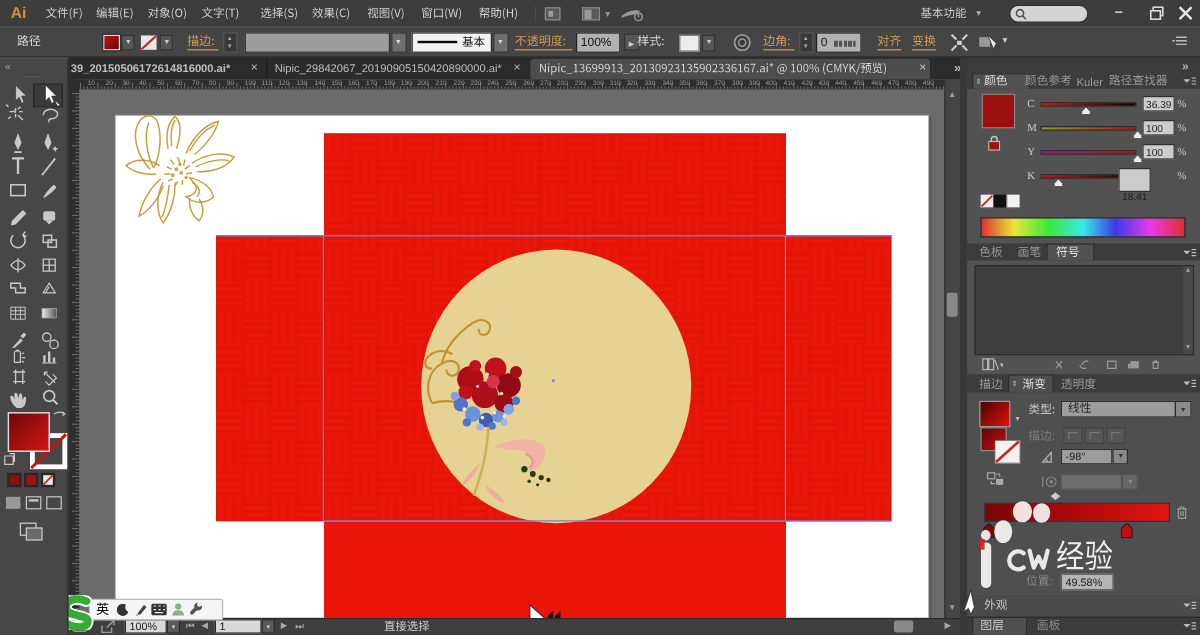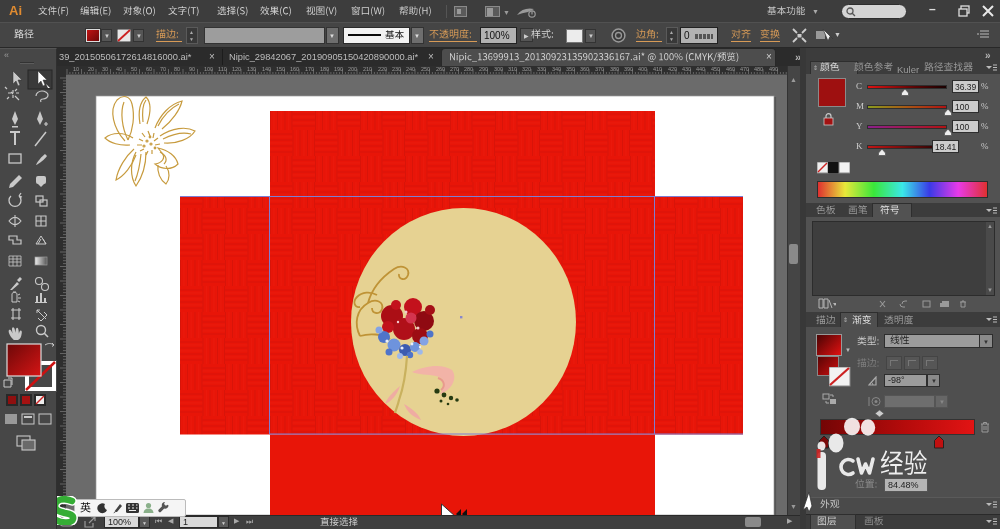--- a/index.html
+++ b/index.html
@@ -146,21 +146,21 @@
   </svg>
 <svg class="abs" style="left:815px;top:27px" width="18" height="17">
     <rect x="1" y="4" width="9" height="8" fill="#999"></rect>
     <path d="M8 2 L13 14 L15 9.5 L19 13 Z" fill="#eee" stroke="#333" stroke-width="0.7"></path>
   </svg>
 <div style="position:absolute;left:834px;top:31px;color:#ccc;font-size:7px">▼</div>
 <svg class="abs" style="left:976px;top:29px" width="14" height="11">
     <path d="M4 2h9M4 5h9M4 8h9M1 5h2" stroke="#bbb" stroke-width="1.2"></path>
   </svg>
 <div style="position:absolute;left:0px;top:48px;width:1000px;height:18px;background:#2b2b2b"></div>
-<div style="position:absolute;left:59px;top:52px;font-size:9.3px;color:#bdbdbd;white-space:pre;">39_20150506172614816000.ai*</div>
+<div style="position:absolute;left:59px;top:52px;font-size:9.3px;color:#bdbdbd;white-space:pre;font-weight:bold;">39_20150506172614816000.ai*</div>
 <div style="position:absolute;left:209px;top:51px;font-size:10px;color:#bdbdbd;white-space:pre;">×</div>
 <div style="position:absolute;left:222px;top:49px;width:1px;height:16px;background:#1c1c1c"></div>
 <div style="position:absolute;left:229px;top:52px;font-size:9.3px;color:#bdbdbd;white-space:pre;">Nipic_29842067_20190905150420890000.ai*</div>
 <div style="position:absolute;left:428px;top:51px;font-size:10px;color:#bdbdbd;white-space:pre;">×</div>
 <div style="position:absolute;left:441px;top:48px;width:335px;height:18px;background:#4d4d4d;border-radius:4px 4px 0 0;border:1px solid #282828;border-bottom:none"></div>
 <svg class="abs" style="left:449px;top:52px;overflow:visible" width="310" height="13">
     <path d="M1.0 8.2L1.8 8.2L1.8 4.5C1.8 3.8 1.7 3.1 1.7 2.4L1.7 2.4L2.5 3.8L5.0 8.2L5.9 8.2L5.9 1.2L5.1 1.2L5.1 4.9C5.1 5.6 5.1 6.4 5.2 7.1L5.1 7.1L4.4 5.6L1.9 1.2L1.0 1.2ZM7.7 8.2L8.6 8.2L8.6 3.0L7.7 3.0ZM8.2 2.0C8.5 2.0 8.8 1.7 8.8 1.4C8.8 1.1 8.5 0.8 8.2 0.8C7.8 0.8 7.6 1.1 7.6 1.4C7.6 1.7 7.8 2.0 8.2 2.0ZM10.4 10.4L11.2 10.4L11.2 8.6L11.2 7.7C11.7 8.1 12.2 8.3 12.6 8.3C13.8 8.3 14.9 7.3 14.9 5.5C14.9 3.9 14.1 2.9 12.8 2.9C12.2 2.9 11.6 3.3 11.2 3.6L11.2 3.6L11.1 3.0L10.4 3.0ZM12.5 7.6C12.1 7.6 11.7 7.5 11.2 7.1L11.2 4.3C11.7 3.9 12.2 3.6 12.6 3.6C13.6 3.6 14.0 4.4 14.0 5.5C14.0 6.8 13.3 7.6 12.5 7.6ZM16.2 8.2L17.1 8.2L17.1 3.0L16.2 3.0ZM16.7 2.0C17.0 2.0 17.3 1.7 17.3 1.4C17.3 1.1 17.0 0.8 16.7 0.8C16.3 0.8 16.1 1.1 16.1 1.4C16.1 1.7 16.3 2.0 16.7 2.0ZM20.9 8.3C21.5 8.3 22.1 8.1 22.6 7.7L22.2 7.1C21.9 7.4 21.4 7.6 21.0 7.6C20.0 7.6 19.4 6.8 19.4 5.6C19.4 4.4 20.1 3.6 21.0 3.6C21.4 3.6 21.7 3.8 22.0 4.1L22.5 3.5C22.1 3.2 21.6 2.9 21.0 2.9C19.6 2.9 18.5 3.9 18.5 5.6C18.5 7.3 19.5 8.3 20.9 8.3ZM23.0 9.5L28.0 9.5L28.0 9.0L23.0 9.0ZM29.0 8.2L32.8 8.2L32.8 7.5L31.4 7.5L31.4 1.2L30.7 1.2C30.4 1.5 29.9 1.6 29.3 1.7L29.3 2.3L30.5 2.3L30.5 7.5L29.0 7.5ZM35.9 8.3C37.2 8.3 38.2 7.6 38.2 6.3C38.2 5.4 37.5 4.8 36.7 4.6L36.7 4.5C37.4 4.3 37.9 3.7 37.9 2.9C37.9 1.7 37.1 1.1 35.9 1.1C35.1 1.1 34.5 1.5 33.9 1.9L34.4 2.5C34.8 2.1 35.3 1.8 35.9 1.8C36.6 1.8 37.0 2.3 37.0 2.9C37.0 3.7 36.5 4.2 35.1 4.2L35.1 4.9C36.7 4.9 37.3 5.5 37.3 6.3C37.3 7.1 36.7 7.6 35.9 7.6C35.1 7.6 34.5 7.2 34.1 6.8L33.7 7.4C34.1 7.9 34.8 8.3 35.9 8.3ZM41.5 8.3C42.6 8.3 43.5 7.4 43.5 6.1C43.5 4.6 42.8 3.9 41.6 3.9C41.1 3.9 40.5 4.2 40.0 4.7C40.1 2.6 40.9 1.8 41.8 1.8C42.2 1.8 42.7 2.0 42.9 2.4L43.4 1.8C43.0 1.4 42.5 1.1 41.8 1.1C40.4 1.1 39.2 2.1 39.2 4.9C39.2 7.2 40.2 8.3 41.5 8.3ZM40.1 5.4C40.5 4.8 41.0 4.5 41.5 4.5C42.3 4.5 42.7 5.1 42.7 6.1C42.7 7.0 42.2 7.6 41.5 7.6C40.7 7.6 40.1 6.9 40.1 5.4ZM46.2 8.3C47.5 8.3 48.7 7.2 48.7 4.4C48.7 2.2 47.7 1.1 46.4 1.1C45.3 1.1 44.4 2.0 44.4 3.4C44.4 4.8 45.1 5.6 46.3 5.6C46.9 5.6 47.5 5.2 47.9 4.7C47.8 6.9 47.1 7.6 46.2 7.6C45.7 7.6 45.3 7.4 45.0 7.1L44.5 7.6C44.9 8.0 45.4 8.3 46.2 8.3ZM47.9 4.0C47.4 4.6 46.9 4.9 46.4 4.9C45.6 4.9 45.2 4.3 45.2 3.4C45.2 2.4 45.7 1.8 46.4 1.8C47.3 1.8 47.8 2.5 47.9 4.0ZM51.5 8.3C52.8 8.3 54.0 7.2 54.0 4.4C54.0 2.2 53.0 1.1 51.6 1.1C50.6 1.1 49.6 2.0 49.6 3.4C49.6 4.8 50.4 5.6 51.6 5.6C52.1 5.6 52.7 5.2 53.2 4.7C53.1 6.9 52.3 7.6 51.4 7.6C51.0 7.6 50.6 7.4 50.3 7.1L49.8 7.6C50.2 8.0 50.7 8.3 51.5 8.3ZM53.2 4.0C52.7 4.6 52.2 4.9 51.7 4.9C50.9 4.9 50.5 4.3 50.5 3.4C50.5 2.4 51.0 1.8 51.7 1.8C52.5 1.8 53.1 2.5 53.2 4.0ZM56.7 8.3C58.0 8.3 59.3 7.2 59.3 4.4C59.3 2.2 58.3 1.1 56.9 1.1C55.8 1.1 54.9 2.0 54.9 3.4C54.9 4.8 55.7 5.6 56.8 5.6C57.4 5.6 58.0 5.2 58.4 4.7C58.4 6.9 57.6 7.6 56.7 7.6C56.2 7.6 55.8 7.4 55.5 7.1L55.1 7.6C55.4 8.0 56.0 8.3 56.7 8.3ZM58.4 4.0C58.0 4.6 57.4 4.9 57.0 4.9C56.2 4.9 55.7 4.3 55.7 3.4C55.7 2.4 56.2 1.8 56.9 1.8C57.8 1.8 58.3 2.5 58.4 4.0ZM60.6 8.2L64.4 8.2L64.4 7.5L63.0 7.5L63.0 1.2L62.4 1.2C62.0 1.5 61.5 1.6 60.9 1.7L60.9 2.3L62.2 2.3L62.2 7.5L60.6 7.5ZM67.5 8.3C68.8 8.3 69.8 7.6 69.8 6.3C69.8 5.4 69.1 4.8 68.3 4.6L68.3 4.5C69.1 4.3 69.5 3.7 69.5 2.9C69.5 1.7 68.7 1.1 67.5 1.1C66.7 1.1 66.1 1.5 65.6 1.9L66.0 2.5C66.4 2.1 66.9 1.8 67.5 1.8C68.2 1.8 68.7 2.3 68.7 2.9C68.7 3.7 68.2 4.2 66.7 4.2L66.7 4.9C68.4 4.9 68.9 5.5 68.9 6.3C68.9 7.1 68.3 7.6 67.5 7.6C66.7 7.6 66.2 7.2 65.8 6.8L65.3 7.4C65.8 7.9 66.5 8.3 67.5 8.3ZM70.4 9.5L75.5 9.5L75.5 9.0L70.4 9.0ZM76.0 8.2L80.4 8.2L80.4 7.4L78.5 7.4C78.1 7.4 77.7 7.5 77.4 7.5C79.0 6.0 80.1 4.6 80.1 3.2C80.1 1.9 79.3 1.1 78.1 1.1C77.2 1.1 76.6 1.5 76.0 2.1L76.5 2.6C76.9 2.2 77.4 1.8 78.0 1.8C78.8 1.8 79.2 2.4 79.2 3.2C79.2 4.4 78.2 5.8 76.0 7.7ZM83.5 8.3C84.9 8.3 85.7 7.1 85.7 4.7C85.7 2.3 84.9 1.1 83.5 1.1C82.2 1.1 81.4 2.3 81.4 4.7C81.4 7.1 82.2 8.3 83.5 8.3ZM83.5 7.6C82.8 7.6 82.2 6.7 82.2 4.7C82.2 2.7 82.8 1.8 83.5 1.8C84.3 1.8 84.9 2.7 84.9 4.7C84.9 6.7 84.3 7.6 83.5 7.6ZM87.0 8.2L90.8 8.2L90.8 7.5L89.4 7.5L89.4 1.2L88.8 1.2C88.4 1.5 87.9 1.6 87.3 1.7L87.3 2.3L88.6 2.3L88.6 7.5L87.0 7.5ZM93.9 8.3C95.2 8.3 96.2 7.6 96.2 6.3C96.2 5.4 95.5 4.8 94.7 4.6L94.7 4.5C95.5 4.3 95.9 3.7 95.9 2.9C95.9 1.7 95.1 1.1 93.9 1.1C93.1 1.1 92.5 1.5 92.0 1.9L92.4 2.5C92.8 2.1 93.3 1.8 93.9 1.8C94.6 1.8 95.1 2.3 95.1 2.9C95.1 3.7 94.6 4.2 93.1 4.2L93.1 4.9C94.8 4.9 95.3 5.5 95.3 6.3C95.3 7.1 94.7 7.6 93.9 7.6C93.1 7.6 92.6 7.2 92.2 6.8L91.7 7.4C92.2 7.9 92.9 8.3 93.9 8.3ZM99.4 8.3C100.7 8.3 101.5 7.1 101.5 4.7C101.5 2.3 100.7 1.1 99.4 1.1C98.0 1.1 97.2 2.3 97.2 4.7C97.2 7.1 98.0 8.3 99.4 8.3ZM99.4 7.6C98.6 7.6 98.0 6.7 98.0 4.7C98.0 2.7 98.6 1.8 99.4 1.8C100.1 1.8 100.7 2.7 100.7 4.7C100.7 6.7 100.1 7.6 99.4 7.6ZM104.2 8.3C105.5 8.3 106.8 7.2 106.8 4.4C106.8 2.2 105.7 1.1 104.4 1.1C103.3 1.1 102.4 2.0 102.4 3.4C102.4 4.8 103.2 5.6 104.3 5.6C104.9 5.6 105.5 5.2 105.9 4.7C105.9 6.9 105.1 7.6 104.2 7.6C103.7 7.6 103.3 7.4 103.0 7.1L102.5 7.6C102.9 8.0 103.5 8.3 104.2 8.3ZM105.9 4.0C105.5 4.6 104.9 4.9 104.5 4.9C103.6 4.9 103.2 4.3 103.2 3.4C103.2 2.4 103.7 1.8 104.4 1.8C105.3 1.8 105.8 2.5 105.9 4.0ZM107.7 8.2L112.1 8.2L112.1 7.4L110.1 7.4C109.8 7.4 109.4 7.5 109.0 7.5C110.6 6.0 111.7 4.6 111.7 3.2C111.7 1.9 110.9 1.1 109.7 1.1C108.8 1.1 108.2 1.5 107.6 2.1L108.1 2.6C108.5 2.2 109.0 1.8 109.6 1.8C110.5 1.8 110.9 2.4 110.9 3.2C110.9 4.4 109.9 5.8 107.7 7.7ZM115.0 8.3C116.3 8.3 117.3 7.6 117.3 6.3C117.3 5.4 116.6 4.8 115.8 4.6L115.8 4.5C116.5 4.3 117.0 3.7 117.0 2.9C117.0 1.7 116.2 1.1 115.0 1.1C114.2 1.1 113.6 1.5 113.1 1.9L113.5 2.5C113.9 2.1 114.4 1.8 115.0 1.8C115.7 1.8 116.2 2.3 116.2 2.9C116.2 3.7 115.7 4.2 114.2 4.2L114.2 4.9C115.8 4.9 116.4 5.5 116.4 6.3C116.4 7.1 115.8 7.6 115.0 7.6C114.2 7.6 113.7 7.2 113.3 6.8L112.8 7.4C113.3 7.9 114.0 8.3 115.0 8.3ZM118.6 8.2L122.5 8.2L122.5 7.5L121.1 7.5L121.1 1.2L120.4 1.2C120.0 1.5 119.6 1.6 119.0 1.7L119.0 2.3L120.2 2.3L120.2 7.5L118.6 7.5ZM125.6 8.3C126.8 8.3 127.8 7.6 127.8 6.3C127.8 5.4 127.2 4.8 126.3 4.6L126.3 4.5C127.1 4.3 127.6 3.7 127.6 2.9C127.6 1.7 126.7 1.1 125.6 1.1C124.8 1.1 124.1 1.5 123.6 1.9L124.1 2.5C124.5 2.1 125.0 1.8 125.5 1.8C126.3 1.8 126.7 2.3 126.7 2.9C126.7 3.7 126.2 4.2 124.8 4.2L124.8 4.9C126.4 4.9 126.9 5.5 126.9 6.3C126.9 7.1 126.4 7.6 125.5 7.6C124.7 7.6 124.2 7.2 123.8 6.8L123.4 7.4C123.8 7.9 124.5 8.3 125.6 8.3ZM130.8 8.3C132.0 8.3 133.1 7.5 133.1 5.9C133.1 4.4 132.2 3.7 131.0 3.7C130.6 3.7 130.3 3.8 130.0 4.0L130.2 2.0L132.8 2.0L132.8 1.2L129.4 1.2L129.2 4.5L129.6 4.8C130.0 4.5 130.3 4.4 130.8 4.4C131.7 4.4 132.2 5.0 132.2 6.0C132.2 7.0 131.6 7.6 130.8 7.6C130.0 7.6 129.4 7.2 129.0 6.8L128.6 7.4C129.1 7.9 129.8 8.3 130.8 8.3ZM135.9 8.3C137.2 8.3 138.4 7.2 138.4 4.4C138.4 2.2 137.4 1.1 136.0 1.1C135.0 1.1 134.0 2.0 134.0 3.4C134.0 4.8 134.8 5.6 136.0 5.6C136.5 5.6 137.1 5.2 137.6 4.7C137.5 6.9 136.7 7.6 135.8 7.6C135.4 7.6 135.0 7.4 134.7 7.1L134.2 7.6C134.6 8.0 135.1 8.3 135.9 8.3ZM137.6 4.0C137.1 4.6 136.6 4.9 136.1 4.9C135.3 4.9 134.9 4.3 134.9 3.4C134.9 2.4 135.4 1.8 136.0 1.8C136.9 1.8 137.5 2.5 137.6 4.0ZM141.5 8.3C142.9 8.3 143.7 7.1 143.7 4.7C143.7 2.3 142.9 1.1 141.5 1.1C140.2 1.1 139.4 2.3 139.4 4.7C139.4 7.1 140.2 8.3 141.5 8.3ZM141.5 7.6C140.8 7.6 140.2 6.7 140.2 4.7C140.2 2.7 140.8 1.8 141.5 1.8C142.3 1.8 142.9 2.7 142.9 4.7C142.9 6.7 142.3 7.6 141.5 7.6ZM144.6 8.2L149.0 8.2L149.0 7.4L147.0 7.4C146.7 7.4 146.3 7.5 145.9 7.5C147.5 6.0 148.6 4.6 148.6 3.2C148.6 1.9 147.8 1.1 146.6 1.1C145.7 1.1 145.1 1.5 144.6 2.1L145.1 2.6C145.4 2.2 145.9 1.8 146.5 1.8C147.4 1.8 147.8 2.4 147.8 3.2C147.8 4.4 146.8 5.8 144.6 7.7ZM151.9 8.3C153.2 8.3 154.2 7.6 154.2 6.3C154.2 5.4 153.5 4.8 152.7 4.6L152.7 4.5C153.5 4.3 153.9 3.7 153.9 2.9C153.9 1.7 153.1 1.1 151.9 1.1C151.1 1.1 150.5 1.5 150.0 1.9L150.4 2.5C150.8 2.1 151.3 1.8 151.9 1.8C152.6 1.8 153.1 2.3 153.1 2.9C153.1 3.7 152.6 4.2 151.1 4.2L151.1 4.9C152.8 4.9 153.3 5.5 153.3 6.3C153.3 7.1 152.7 7.6 151.9 7.6C151.1 7.6 150.6 7.2 150.2 6.8L149.7 7.4C150.2 7.9 150.9 8.3 151.9 8.3ZM157.2 8.3C158.5 8.3 159.5 7.6 159.5 6.3C159.5 5.4 158.8 4.8 158.0 4.6L158.0 4.5C158.7 4.3 159.2 3.7 159.2 2.9C159.2 1.7 158.4 1.1 157.2 1.1C156.4 1.1 155.8 1.5 155.2 1.9L155.7 2.5C156.1 2.1 156.6 1.8 157.2 1.8C157.9 1.8 158.3 2.3 158.3 2.9C158.3 3.7 157.9 4.2 156.4 4.2L156.4 4.9C158.0 4.9 158.6 5.5 158.6 6.3C158.6 7.1 158.0 7.6 157.2 7.6C156.4 7.6 155.8 7.2 155.4 6.8L155.0 7.4C155.4 7.9 156.1 8.3 157.2 8.3ZM162.8 8.3C163.9 8.3 164.9 7.4 164.9 6.1C164.9 4.6 164.1 3.9 162.9 3.9C162.4 3.9 161.8 4.2 161.3 4.7C161.4 2.6 162.2 1.8 163.1 1.8C163.6 1.8 164.0 2.0 164.2 2.4L164.7 1.8C164.3 1.4 163.8 1.1 163.1 1.1C161.7 1.1 160.5 2.1 160.5 4.9C160.5 7.2 161.5 8.3 162.8 8.3ZM161.4 5.4C161.8 4.8 162.3 4.5 162.8 4.5C163.6 4.5 164.0 5.1 164.0 6.1C164.0 7.0 163.5 7.6 162.8 7.6C162.0 7.6 161.5 6.9 161.4 5.4ZM166.1 8.2L169.9 8.2L169.9 7.5L168.5 7.5L168.5 1.2L167.9 1.2C167.5 1.5 167.0 1.6 166.4 1.7L166.4 2.3L167.7 2.3L167.7 7.5L166.1 7.5ZM173.4 8.3C174.5 8.3 175.4 7.4 175.4 6.1C175.4 4.6 174.6 3.9 173.5 3.9C172.9 3.9 172.3 4.2 171.9 4.7C171.9 2.6 172.7 1.8 173.7 1.8C174.1 1.8 174.5 2.0 174.8 2.4L175.3 1.8C174.9 1.4 174.4 1.1 173.6 1.1C172.3 1.1 171.1 2.1 171.1 4.9C171.1 7.2 172.1 8.3 173.4 8.3ZM171.9 5.4C172.4 4.8 172.9 4.5 173.3 4.5C174.2 4.5 174.6 5.1 174.6 6.1C174.6 7.0 174.1 7.6 173.4 7.6C172.5 7.6 172.0 6.9 171.9 5.4ZM177.7 8.2L178.6 8.2C178.7 5.5 179.0 3.8 180.6 1.8L180.6 1.2L176.3 1.2L176.3 2.0L179.7 2.0C178.3 3.9 177.8 5.6 177.7 8.2ZM182.4 8.3C182.7 8.3 183.0 8.1 183.0 7.7C183.0 7.3 182.7 7.0 182.4 7.0C182.0 7.0 181.8 7.3 181.8 7.7C181.8 8.1 182.0 8.3 182.4 8.3ZM185.8 8.3C186.4 8.3 187.0 8.0 187.5 7.6L187.5 7.6L187.6 8.2L188.3 8.2L188.3 5.0C188.3 3.7 187.8 2.9 186.5 2.9C185.7 2.9 185.0 3.3 184.5 3.6L184.8 4.2C185.2 3.9 185.8 3.6 186.4 3.6C187.2 3.6 187.4 4.3 187.4 4.9C185.3 5.2 184.3 5.7 184.3 6.9C184.3 7.8 184.9 8.3 185.8 8.3ZM186.0 7.6C185.5 7.6 185.1 7.4 185.1 6.8C185.1 6.1 185.7 5.7 187.4 5.5L187.4 6.9C186.9 7.4 186.5 7.6 186.0 7.6ZM189.9 8.2L190.8 8.2L190.8 3.0L189.9 3.0ZM190.4 2.0C190.7 2.0 191.0 1.7 191.0 1.4C191.0 1.1 190.7 0.8 190.4 0.8C190.0 0.8 189.8 1.1 189.8 1.4C189.8 1.7 190.0 2.0 190.4 2.0ZM193.1 3.7L193.9 2.8L194.6 3.7L195.1 3.4L194.5 2.4L195.5 2.0L195.3 1.5L194.2 1.8L194.2 0.6L193.6 0.6L193.5 1.8L192.5 1.5L192.3 2.0L193.3 2.4L192.7 3.4ZM202.5 9.8C203.3 9.8 203.9 9.7 204.5 9.3L204.3 8.8C203.8 9.1 203.2 9.3 202.6 9.3C200.8 9.3 199.4 8.1 199.4 6.0C199.4 3.5 201.2 1.9 203.1 1.9C205.1 1.9 206.1 3.2 206.1 4.9C206.1 6.3 205.3 7.1 204.6 7.1C204.1 7.1 203.9 6.7 204.1 5.8L204.5 3.7L203.9 3.7L203.8 4.2L203.8 4.2C203.6 3.8 203.3 3.6 202.9 3.6C201.7 3.6 200.9 5.0 200.9 6.1C200.9 7.1 201.4 7.6 202.2 7.6C202.6 7.6 203.1 7.3 203.5 6.9L203.5 6.9C203.5 7.4 204.0 7.7 204.6 7.7C205.5 7.7 206.7 6.7 206.7 4.9C206.7 2.8 205.3 1.3 203.2 1.3C200.8 1.3 198.8 3.2 198.8 6.0C198.8 8.5 200.4 9.8 202.5 9.8ZM202.3 7.0C201.9 7.0 201.6 6.7 201.6 6.0C201.6 5.2 202.1 4.2 202.9 4.2C203.2 4.2 203.4 4.4 203.6 4.7L203.3 6.4C202.9 6.8 202.6 7.0 202.3 7.0ZM210.2 8.2L214.0 8.2L214.0 7.5L212.6 7.5L212.6 1.2L212.0 1.2C211.6 1.5 211.1 1.6 210.5 1.7L210.5 2.3L211.8 2.3L211.8 7.5L210.2 7.5ZM217.3 8.3C218.6 8.3 219.4 7.1 219.4 4.7C219.4 2.3 218.6 1.1 217.3 1.1C215.9 1.1 215.1 2.3 215.1 4.7C215.1 7.1 215.9 8.3 217.3 8.3ZM217.3 7.6C216.5 7.6 215.9 6.7 215.9 4.7C215.9 2.7 216.5 1.8 217.3 1.8C218.1 1.8 218.6 2.7 218.6 4.7C218.6 6.7 218.1 7.6 217.3 7.6ZM222.5 8.3C223.9 8.3 224.7 7.1 224.7 4.7C224.7 2.3 223.9 1.1 222.5 1.1C221.2 1.1 220.4 2.3 220.4 4.7C220.4 7.1 221.2 8.3 222.5 8.3ZM222.5 7.6C221.8 7.6 221.2 6.7 221.2 4.7C221.2 2.7 221.8 1.8 222.5 1.8C223.3 1.8 223.9 2.7 223.9 4.7C223.9 6.7 223.3 7.6 222.5 7.6ZM227.1 5.5C228.1 5.5 228.7 4.7 228.7 3.3C228.7 1.9 228.1 1.1 227.1 1.1C226.2 1.1 225.5 1.9 225.5 3.3C225.5 4.7 226.2 5.5 227.1 5.5ZM227.1 5.0C226.6 5.0 226.2 4.4 226.2 3.3C226.2 2.2 226.6 1.6 227.1 1.6C227.7 1.6 228.0 2.2 228.0 3.3C228.0 4.4 227.7 5.0 227.1 5.0ZM227.3 8.3L227.9 8.3L231.8 1.1L231.2 1.1ZM232.0 8.3C232.9 8.3 233.6 7.5 233.6 6.1C233.6 4.7 232.9 3.9 232.0 3.9C231.0 3.9 230.4 4.7 230.4 6.1C230.4 7.5 231.0 8.3 232.0 8.3ZM232.0 7.8C231.4 7.8 231.0 7.2 231.0 6.1C231.0 5.0 231.4 4.5 232.0 4.5C232.5 4.5 232.9 5.0 232.9 6.1C232.9 7.2 232.5 7.8 232.0 7.8ZM238.3 10.1L238.9 9.8C238.0 8.5 237.7 6.9 237.7 5.2C237.7 3.6 238.0 2.0 238.9 0.7L238.3 0.4C237.5 1.9 236.9 3.4 236.9 5.2C236.9 7.1 237.5 8.6 238.3 10.1ZM242.8 8.3C243.8 8.3 244.4 8.0 245.0 7.3L244.5 6.8C244.1 7.3 243.6 7.6 242.9 7.6C241.6 7.6 240.7 6.5 240.7 4.7C240.7 3.0 241.6 1.9 242.9 1.9C243.5 1.9 244.0 2.1 244.3 2.5L244.8 2.0C244.4 1.5 243.8 1.1 242.9 1.1C241.1 1.1 239.8 2.5 239.8 4.7C239.8 7.0 241.1 8.3 242.8 8.3ZM246.3 8.2L247.1 8.2L247.1 4.3C247.1 3.7 247.0 2.9 247.0 2.3L247.0 2.3L247.6 3.9L248.9 7.5L249.5 7.5L250.8 3.9L251.3 2.3L251.4 2.3C251.3 2.9 251.3 3.7 251.3 4.3L251.3 8.2L252.1 8.2L252.1 1.2L251.0 1.2L249.7 5.0C249.5 5.4 249.4 5.9 249.2 6.4L249.2 6.4C249.0 5.9 248.9 5.4 248.7 5.0L247.3 1.2L246.3 1.2ZM255.1 8.2L256.0 8.2L256.0 5.5L258.1 1.2L257.2 1.2L256.3 3.2C256.1 3.7 255.8 4.2 255.6 4.7L255.6 4.7C255.3 4.2 255.1 3.7 254.9 3.2L254.0 1.2L253.0 1.2L255.1 5.5ZM259.0 8.2L259.9 8.2L259.9 6.0L261.1 4.6L263.2 8.2L264.2 8.2L261.7 3.9L263.9 1.2L262.9 1.2L259.9 4.7L259.9 4.7L259.9 1.2L259.0 1.2ZM264.3 9.9L265.0 9.9L267.8 0.7L267.2 0.7ZM274.3 3.5L274.3 5.4C274.3 6.4 274.1 7.7 271.8 8.4C272.0 8.5 272.2 8.8 272.3 8.9C274.7 8.0 275.0 6.6 275.0 5.4L275.0 3.5ZM274.8 7.4C275.4 7.8 276.2 8.5 276.6 9.0L277.1 8.4C276.7 8.0 275.9 7.4 275.3 6.9ZM268.8 2.4C269.4 2.8 270.1 3.3 270.6 3.7L268.3 3.7L268.3 4.4L269.9 4.4L269.9 8.1C269.9 8.2 269.8 8.3 269.7 8.3C269.6 8.3 269.1 8.3 268.6 8.3C268.7 8.5 268.8 8.7 268.9 8.9C269.5 8.9 269.9 8.9 270.2 8.8C270.5 8.7 270.6 8.5 270.6 8.1L270.6 4.4L271.6 4.4C271.4 4.9 271.2 5.4 271.0 5.8L271.6 5.9C271.8 5.4 272.1 4.6 272.4 3.8L271.9 3.7L271.8 3.7L271.2 3.7L271.4 3.5C271.2 3.3 270.9 3.1 270.5 2.9C271.1 2.4 271.7 1.6 272.1 0.9L271.7 0.6L271.5 0.7L268.5 0.7L268.5 1.3L271.1 1.3C270.8 1.7 270.4 2.2 270.0 2.5L269.2 2.0ZM272.7 2.2L272.7 6.8L273.4 6.8L273.4 2.9L276.0 2.9L276.0 6.7L276.7 6.7L276.7 2.2L274.8 2.2L275.2 1.3L277.1 1.3L277.1 0.6L272.4 0.6L272.4 1.3L274.4 1.3C274.3 1.6 274.2 1.9 274.1 2.2ZM283.6 2.3C284.1 2.7 284.6 3.4 284.8 3.8L285.5 3.5C285.2 3.1 284.7 2.4 284.2 2.0ZM278.5 0.8L278.5 3.4L279.2 3.4L279.2 0.8ZM280.5 0.3L280.5 3.7L281.2 3.7L281.2 0.3ZM282.5 6.5L282.5 8.0C282.5 8.6 282.7 8.8 283.6 8.8C283.8 8.8 285.1 8.8 285.3 8.8C286.1 8.8 286.3 8.6 286.3 7.5C286.2 7.4 285.9 7.3 285.7 7.2C285.7 8.1 285.6 8.2 285.2 8.2C285.0 8.2 283.9 8.2 283.7 8.2C283.3 8.2 283.2 8.2 283.2 7.9L283.2 6.5ZM281.8 5.1L281.8 5.8C281.8 6.6 281.5 7.7 278.1 8.4C278.2 8.6 278.4 8.8 278.5 9.0C282.1 8.1 282.5 6.9 282.5 5.9L282.5 5.1ZM279.3 4.0L279.3 7.1L280.0 7.1L280.0 4.7L284.5 4.7L284.5 7.0L285.2 7.0L285.2 4.0ZM283.0 0.2C282.8 1.3 282.3 2.4 281.7 3.1C281.9 3.1 282.2 3.3 282.3 3.4C282.7 3.0 283.0 2.4 283.2 1.8L286.3 1.8L286.3 1.2L283.5 1.2C283.5 0.9 283.6 0.6 283.7 0.4ZM287.9 10.1C288.8 8.6 289.3 7.1 289.3 5.2C289.3 3.4 288.8 1.9 287.9 0.4L287.3 0.7C288.2 2.0 288.6 3.6 288.6 5.2C288.6 6.9 288.2 8.5 287.3 9.8Z" fill="#d8d8d8"></path>
   </svg>
 <div style="position:absolute;left:766px;top:51px;font-size:10px;color:#cfcfcf;white-space:pre;">×</div>
 <div style="position:absolute;left:795px;top:51px;font-size:11px;color:#b5b5b5;white-space:pre;font-weight:bold">»</div>
@@ -507,21 +507,21 @@
 <svg style="position:absolute;left:943.5px;top:129px" width="8" height="7">
     <path d="M4 0 L7.5 4 L7.5 6.5 L0.5 6.5 L0.5 4 Z" fill="#eee" stroke="#555" stroke-width="0.8"></path>
   </svg>
 <div style="position:absolute;left:952px;top:120px;width:27px;height:13px;background:#ccc;border:1px solid #2e2e2e;color:#222;font-size:8.5px;padding:1px 0 0 2px">100</div>
 <div style="position:absolute;left:981px;top:121px;color:#ccc;font-size:9px;font-family:'Liberation Serif',serif">%</div>
 <div style="position:absolute;left:856px;top:141px;color:#ccc;font-size:9px;font-family:'Liberation Serif',serif">K</div>
 <div style="position:absolute;left:867px;top:145px;width:80px;height:4px;background:linear-gradient(to right,#c31414,#1a0202);border:1px solid #2e2e2e"></div>
 <svg style="position:absolute;left:878.22px;top:149px" width="8" height="7">
     <path d="M4 0 L7.5 4 L7.5 6.5 L0.5 6.5 L0.5 4 Z" fill="#eee" stroke="#555" stroke-width="0.8"></path>
   </svg>
-<div style="position:absolute;left:932px;top:140px;width:27px;height:13px;background:#ccc;border:1px solid #2e2e2e;color:#222;font-size:8.5px;padding:1px 0 0 2px">18.41</div>
+<div style="position:absolute;left:932px;top:140px;width:27px;height:13px;background:#ccc;border:1px solid #2e2e2e;color:#222;font-size:8.5px;padding:18px 0 0 2px">18.41</div>
 <div style="position:absolute;left:981px;top:141px;color:#ccc;font-size:9px;font-family:'Liberation Serif',serif">%</div>
 <svg class="abs" style="left:817px;top:162px" width="33" height="12">
     <rect x="0" y="0" width="11" height="11" fill="#eee" stroke="#888"></rect>
     <line x1="1" y1="10" x2="10" y2="1" stroke="#cc2222" stroke-width="1.5"></line>
     <rect x="11" y="0" width="11" height="11" fill="#111"></rect>
     <rect x="22" y="0" width="11" height="11" fill="#f2f2f2" stroke="#888"></rect>
   </svg>
 <div style="position:absolute;left:817px;top:181px;width:171px;height:17px;background:linear-gradient(to right,#e03030,#e8e83a 16%,#3ae83a 33%,#3ae8e8 50%,#3a3ae8 66%,#e83ae8 83%,#e03030);border:1px solid #2e2e2e"></div>
 <div style="position:absolute;left:806px;top:203px;width:194px;height:109px;background:#525252"></div>
 <div style="position:absolute;left:806px;top:203px;width:194px;height:14px;background:#3c3c3c"></div>
@@ -635,21 +635,21 @@
 <svg class="abs" style="left:819px;top:436px" width="10" height="13">
     <path d="M5 0 L9.5 4.5 L9.5 12 L0.5 12 L0.5 4.5 Z" fill="#7a0808" stroke="#222" stroke-width="1"></path>
   </svg>
 <svg class="abs" style="left:934px;top:436px" width="10" height="13">
     <path d="M5 0 L9.5 4.5 L9.5 12 L0.5 12 L0.5 4.5 Z" fill="#c01010" stroke="#222" stroke-width="1"></path>
   </svg>
 <svg style="position:absolute;left:855px;top:479px;overflow:visible" width="24" height="14">
     <path d="M3.6 2.0L3.6 2.7L9.0 2.7L9.0 2.0ZM4.3 3.4C4.6 4.8 4.9 6.6 4.9 7.6L5.7 7.4C5.6 6.4 5.3 4.7 4.9 3.3ZM5.6 0.3C5.8 0.8 6.0 1.5 6.0 1.9L6.8 1.7C6.7 1.2 6.5 0.6 6.3 0.1ZM3.2 8.1L3.2 8.8L9.4 8.8L9.4 8.1L7.3 8.1C7.7 6.8 8.1 4.9 8.4 3.3L7.6 3.2C7.4 4.7 7.0 6.8 6.6 8.1ZM2.8 0.2C2.3 1.7 1.3 3.2 0.4 4.1C0.5 4.3 0.7 4.7 0.8 4.9C1.1 4.5 1.5 4.1 1.8 3.7L1.8 9.2L2.5 9.2L2.5 2.5C2.9 1.9 3.2 1.2 3.5 0.4ZM16.2 1.1L17.8 1.1L17.8 2.0L16.2 2.0ZM13.9 1.1L15.5 1.1L15.5 2.0L13.9 2.0ZM11.7 1.1L13.2 1.1L13.2 2.0L11.7 2.0ZM11.7 4.2L11.7 8.4L10.4 8.4L10.4 8.9L19.1 8.9L19.1 8.4L17.7 8.4L17.7 4.2L14.7 4.2L14.8 3.7L18.8 3.7L18.8 3.1L14.9 3.1L15.0 2.5L18.6 2.5L18.6 0.6L10.9 0.6L10.9 2.5L14.2 2.5L14.2 3.1L10.5 3.1L10.5 3.7L14.1 3.7L14.0 4.2ZM12.4 8.4L12.4 7.8L17.0 7.8L17.0 8.4ZM12.4 5.7L17.0 5.7L17.0 6.3L12.4 6.3ZM12.4 5.3L12.4 4.7L17.0 4.7L17.0 5.3ZM12.4 6.7L17.0 6.7L17.0 7.3L12.4 7.3ZM21.0 4.6C21.3 4.6 21.6 4.3 21.6 3.9C21.6 3.5 21.3 3.2 21.0 3.2C20.6 3.2 20.3 3.5 20.3 3.9C20.3 4.3 20.6 4.6 21.0 4.6ZM21.0 8.6C21.3 8.6 21.6 8.3 21.6 7.9C21.6 7.5 21.3 7.2 21.0 7.2C20.6 7.2 20.3 7.5 20.3 7.9C20.3 8.3 20.6 8.6 21.0 8.6Z" fill="#8a8a8a"></path>
   </svg>
 <div style="position:absolute;left:884px;top:478px;width:44px;height:14px;background:#b5b5b5;border:1px solid #555">
-    <div style="position:absolute;left:3px;top:1px;color:#222;font-size:9px">84.48%</div>
+    <div style="position:absolute;left:3px;top:1px;color:#222;font-size:9px">49.58%</div>
   </div>
 <svg class="abs" style="left:806px;top:410px" width="194" height="95" viewBox="806 410 194 95">
     <ellipse cx="852" cy="426.5" rx="8" ry="8.8" fill="#ffffff" fill-opacity="0.88"></ellipse>
     <ellipse cx="868" cy="427.5" rx="7.2" ry="8.2" fill="#ffffff" fill-opacity="0.88"></ellipse>
     <ellipse cx="836" cy="443" rx="7.5" ry="9.5" fill="#ffffff" fill-opacity="0.88"></ellipse>
     <rect x="817.5" y="452" width="8.5" height="38" rx="4" fill="#ffffff" fill-opacity="0.88"></rect>
     <ellipse cx="821.5" cy="446" rx="4" ry="4.5" fill="#ffffff" fill-opacity="0.88"></ellipse>
     <rect x="816.5" y="449" width="4" height="9" fill="#cc2222" fill-opacity="0.9"></rect>
     <path d="M853 461 a7.5 7.5 0 1 0 0 12 M858 459 l3.5 14 4 -9 4 9 3.5 -14" fill="none" stroke="#ffffff" stroke-opacity="0.88" stroke-width="3.6" stroke-linecap="round" stroke-linejoin="round"></path>
     <g transform="translate(880,451) scale(0.88,1)">

